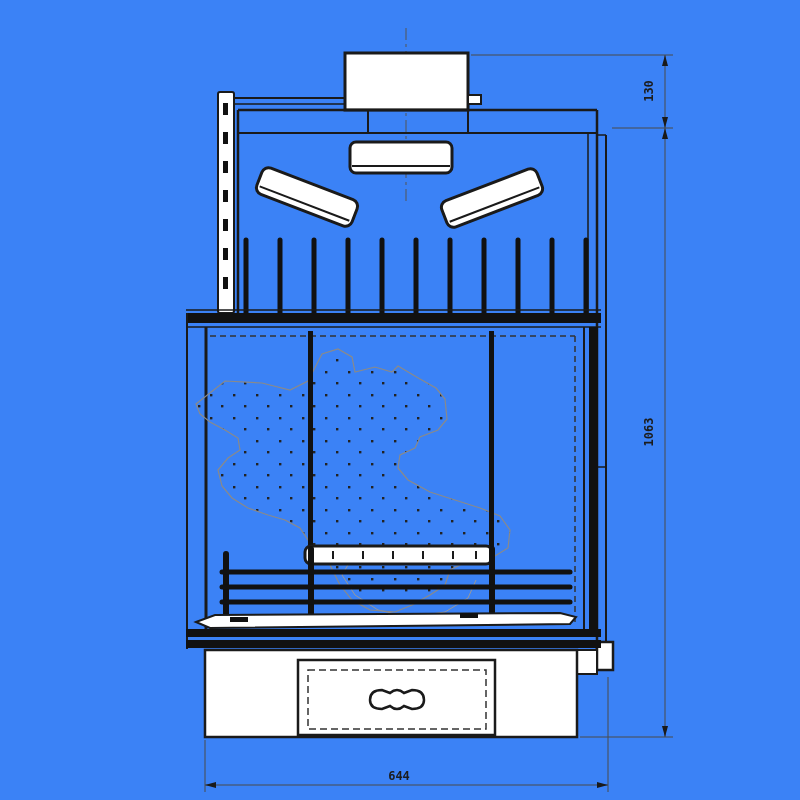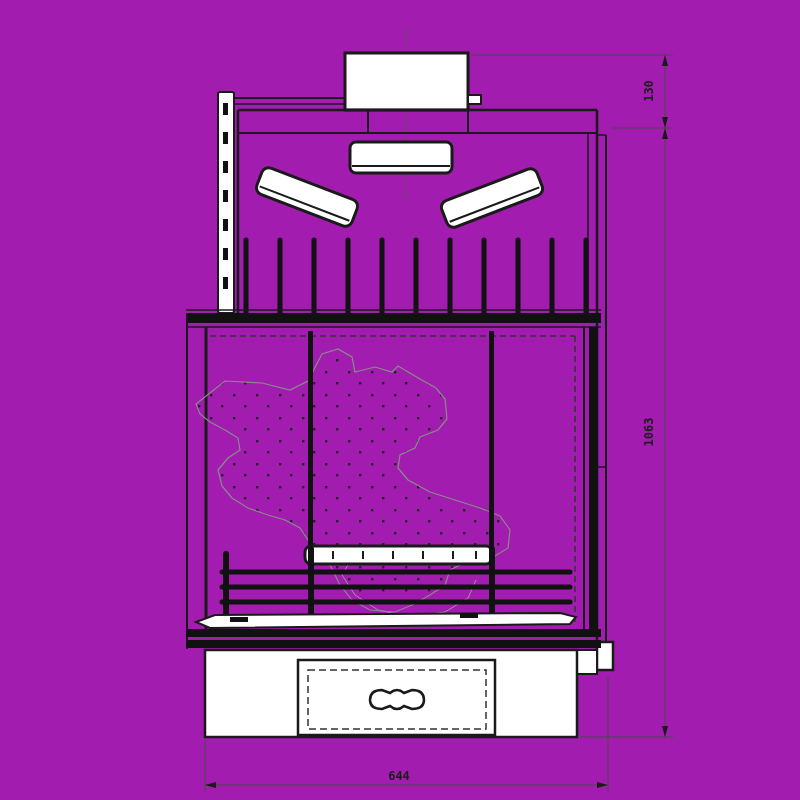--- a/index.html
+++ b/index.html
@@ -1,16 +1,16 @@
 <!DOCTYPE html>
 <html><head>
 <meta charset="utf-8">
 <style>
   html,body{margin:0;padding:0;background:#fff;}
-  .canvas{position:relative;width:800px;height:800px;background:#a21caf;overflow:hidden;
+  .canvas{position:relative;width:800px;height:800px;background:#3b82f6;overflow:hidden;
           font-family:"DejaVu Sans","Liberation Sans",sans-serif;}
   svg{display:block;}
   .dim-label{font:700 12px "DejaVu Sans Mono","Liberation Mono",monospace;fill:#1c1c1c;letter-spacing:0px;}
   .ln{stroke:#1a1a1a;fill:none;}
   .dim{stroke:#4a4a4a;stroke-width:1;fill:none;}
   .arrow{fill:#1a1a1a;stroke:none;}
 </style>
 </head>
 <body>
 

